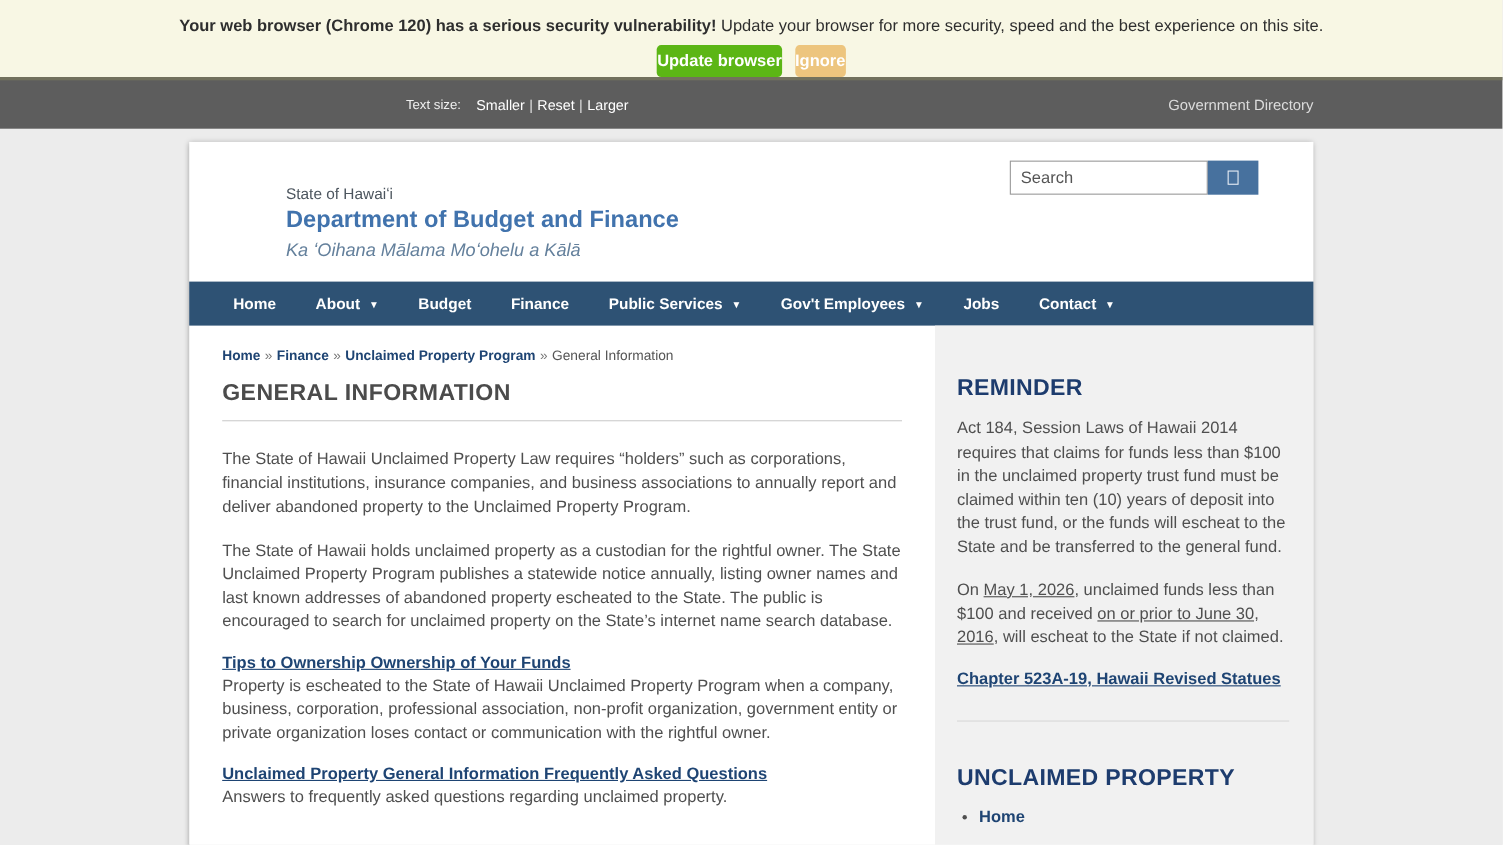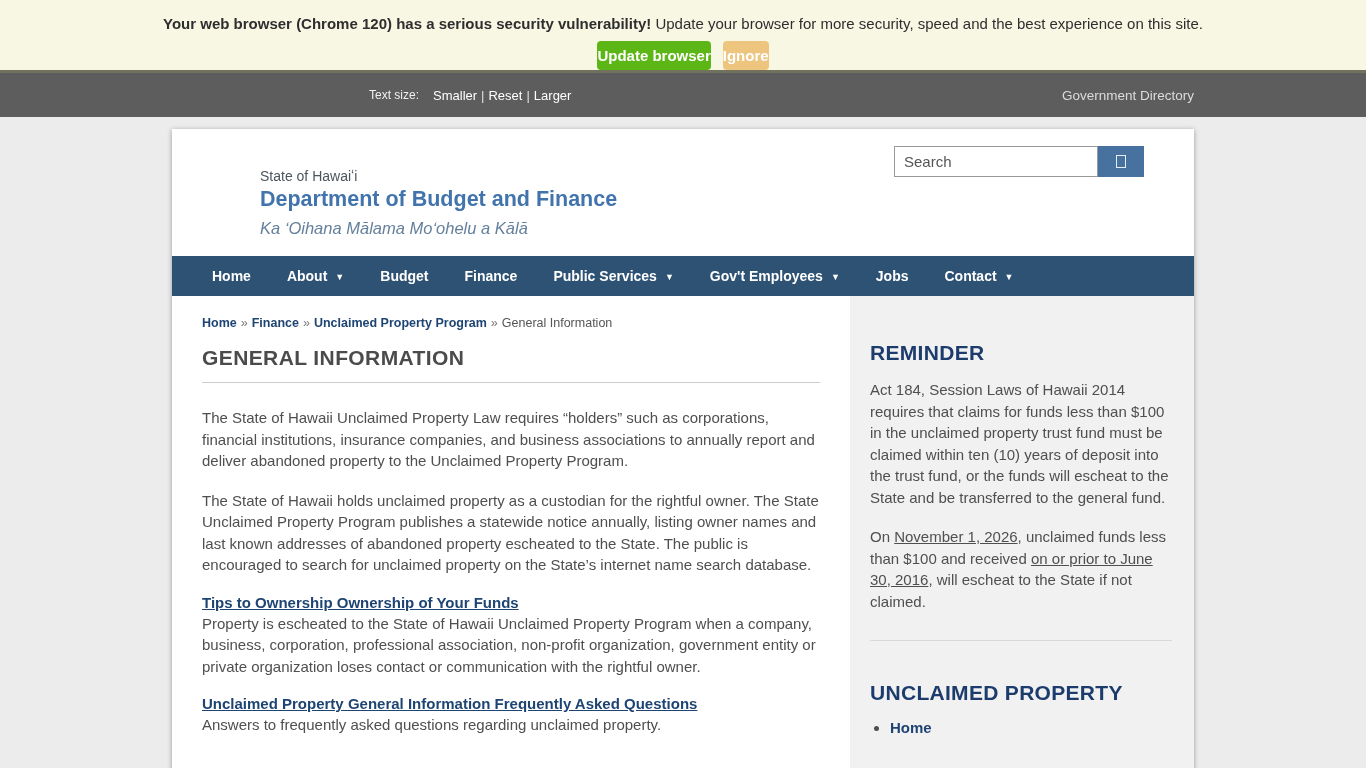--- a/index.html
+++ b/index.html
@@ -34,21 +34,21 @@
 
   
   .site-header { display: flex; padding: 17px 50px 0 36px; height: 127px; }
   .logo-wrap { width: 196px; margin-top: 26px; font-size: 15px; color: #51616e; line-height: 22px; }
   .broken-img-icon { display: inline-block; vertical-align: -3px; margin-right: 2px; }
   .title-block { margin-left: 52px; margin-top: 22px; }
   .state-line { font-size: 14px; color: #4c555e; }
   .dept-line { font-size: 21.5px; font-weight: 700; color: #4173ad; margin-top: 3px; }
   .hawaiian-line { font-size: 16.5px; font-style: italic; color: #64809c; margin-top: 7px; }
   .search-area { margin-left: auto; margin-top: 0; display: flex; height: 31px; }
-  .search-input { width: 204px; height: 31px; border: 1px solid #999; padding: 0 9px;
+  .search-input { width: 180px; height: 31px; border: 1px solid #999; padding: 0 9px;
     font-size: 15px; color: #b91c1c; font-family: "Liberation Sans", sans-serif; outline: none; }
   .search-input::placeholder { color: #555; opacity: 1; }
   .search-btn { width: 46px; height: 31px; background: #47719e; border: none; cursor: pointer;
     display: flex; align-items: center; justify-content: center; }
   .tofu-box { display: inline-block; width: 10px; height: 13px; border: 1.5px solid #e8eef5; }
 
   
   .main-nav { background: #2e5274; height: 40px; display: flex; align-items: stretch;
     padding-left: 22px; }
   .nav-item { display: flex; align-items: center; padding: 0 18px; color: #fff;
@@ -178,21 +178,22 @@
       <div class="link-block">
         <a href="#" class="content-link">Unclaimed Property General Information Frequently Asked Questions</a>
         <p>Answers to frequently asked questions regarding unclaimed property.</p>
       </div>
 
     </div>
 
     <aside class="side-col">
       <h2 class="side-heading">REMINDER</h2>
       <p>Act 184, Session Laws of Hawaii 2014 requires that claims for funds less than $100 in the unclaimed property trust fund must be claimed within ten (10) years of deposit into the trust fund, or the funds will escheat to the State and be transferred to the general fund.</p>
-      <p><span>On </span><span class="u">November 1, 2026</span><span>, unclaimed funds less than $100 and received </span><span class="u">on or prior to June 30, 2016</span><span>, will escheat to the State if not claimed.</span></p>
+      <p><span>On </span><span class="u">May 1, 2026</span><span>, unclaimed funds less than $100 and received </span><span class="u">on or prior to June 30, 2016</span><span>, will escheat to the State if not claimed.</span></p>
+      <a href="#" class="side-link">Chapter 523A-19, Hawaii Revised Statues</a>
 
       <hr class="side-rule">
 
       <h2 class="side-heading side-section2">UNCLAIMED PROPERTY</h2>
       <ul class="side-menu">
         <li><a href="#">Home</a></li>
       </ul>
     </aside>
   </div>
 </div>

